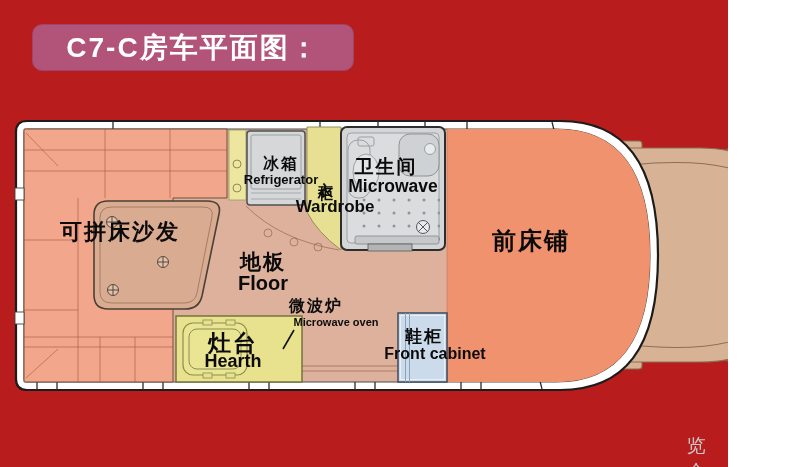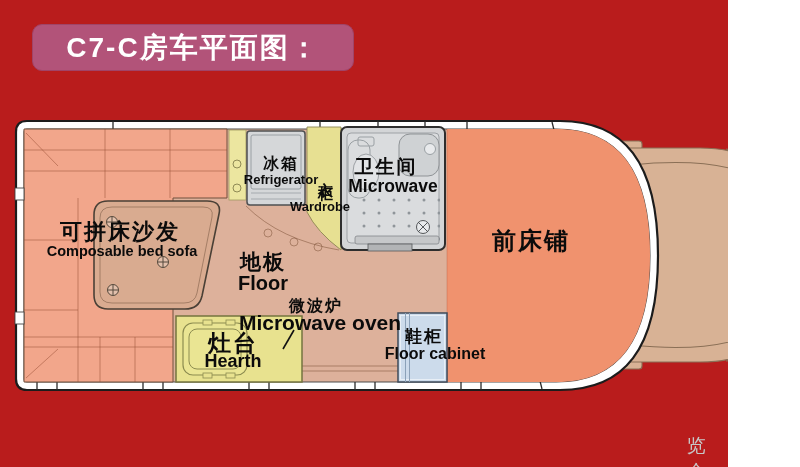--- a/index.html
+++ b/index.html
@@ -174,44 +174,43 @@
       <rect x="398" y="313" width="49" height="69" fill="#ccdbeb" stroke="#3e4b5b" stroke-width="1.5"></rect>
       <rect x="400.5" y="315.5" width="44" height="64" fill="none" stroke="rgba(255,255,255,0.55)" stroke-width="1"></rect>
       <line x1="405.5" y1="313" x2="405.5" y2="382" stroke="#8ba1b8" stroke-width="1"></line>
       <line x1="409.5" y1="313" x2="409.5" y2="382" stroke="#8ba1b8" stroke-width="1"></line>
     </g>
 
     <line x1="294" y1="330" x2="283" y2="349" stroke="#111" stroke-width="1.6"></line>
   </svg>
 
   <div class="lbl zh" style="left:120px;top:232px;font-size:22px;">可拼床沙发</div>
-  <div class="lbl" style="left:122px;top:251px;font-size:14.5px;">Composable bed sofa</div>
 
   <div class="lbl zh" style="left:281px;top:164px;font-size:16px;">冰箱</div>
   <div class="lbl" style="left:281px;top:179px;font-size:13px;">Refrigerator</div>
 
   <div class="lbl vert" style="left:326px;top:174px;font-size:15px;font-weight:bold;">衣柜</div>
-  <div class="lbl" style="left:320px;top:206px;font-size:13px;">Wardrobe</div>
+  <div class="lbl" style="left:335px;top:206px;font-size:17px;">Wardrobe</div>
 
   <div class="lbl zh" style="left:386px;top:166px;font-size:19px;">卫生间</div>
   <div class="lbl" style="left:393px;top:187px;font-size:17.5px;">Microwave</div>
 
   <div class="lbl zh" style="left:263px;top:261px;font-size:21px;">地板</div>
   <div class="lbl" style="left:263px;top:283px;font-size:20px;">Floor</div>
 
   <div class="lbl zh" style="left:531px;top:241px;font-size:24px;">前床铺</div>
 
   <div class="lbl zh" style="left:316px;top:306px;font-size:16px;">微波炉</div>
-  <div class="lbl" style="left:320px;top:322px;font-size:21px;">Microwave oven</div>
+  <div class="lbl" style="left:336px;top:322px;font-size:11px;">Microwave oven</div>
 
   <div class="lbl zh" style="left:233px;top:343px;font-size:23px;">灶台</div>
   <div class="lbl" style="left:233px;top:361px;font-size:18px;">Hearth</div>
 
   <div class="lbl zh" style="left:424px;top:336px;font-size:17px;">鞋柜</div>
-  <div class="lbl" style="left:435px;top:354px;font-size:16px;">Floor cabinet</div>
+  <div class="lbl" style="left:435px;top:354px;font-size:16px;">Front cabinet</div>
 
   <div class="watermark">
     <svg width="36" height="30" viewBox="0 0 36 30" fill="none" stroke="#c7c7c7" stroke-width="1.6">
       <ellipse cx="13" cy="12" rx="9.5" ry="8.5"></ellipse>
       <path d="M 7,19 L 5,24 L 11,20.5"></path>
       <circle cx="10" cy="10" r="1" fill="#c7c7c7" stroke="none"></circle>
       <circle cx="16" cy="10" r="1" fill="#c7c7c7" stroke="none"></circle>
       <ellipse cx="26.5" cy="17" rx="7" ry="6.3"></ellipse>
       <path d="M 30,22.5 L 31.5,26.5 L 26.5,23.3"></path>
       <circle cx="24.5" cy="15.5" r="0.9" fill="#c7c7c7" stroke="none"></circle>

